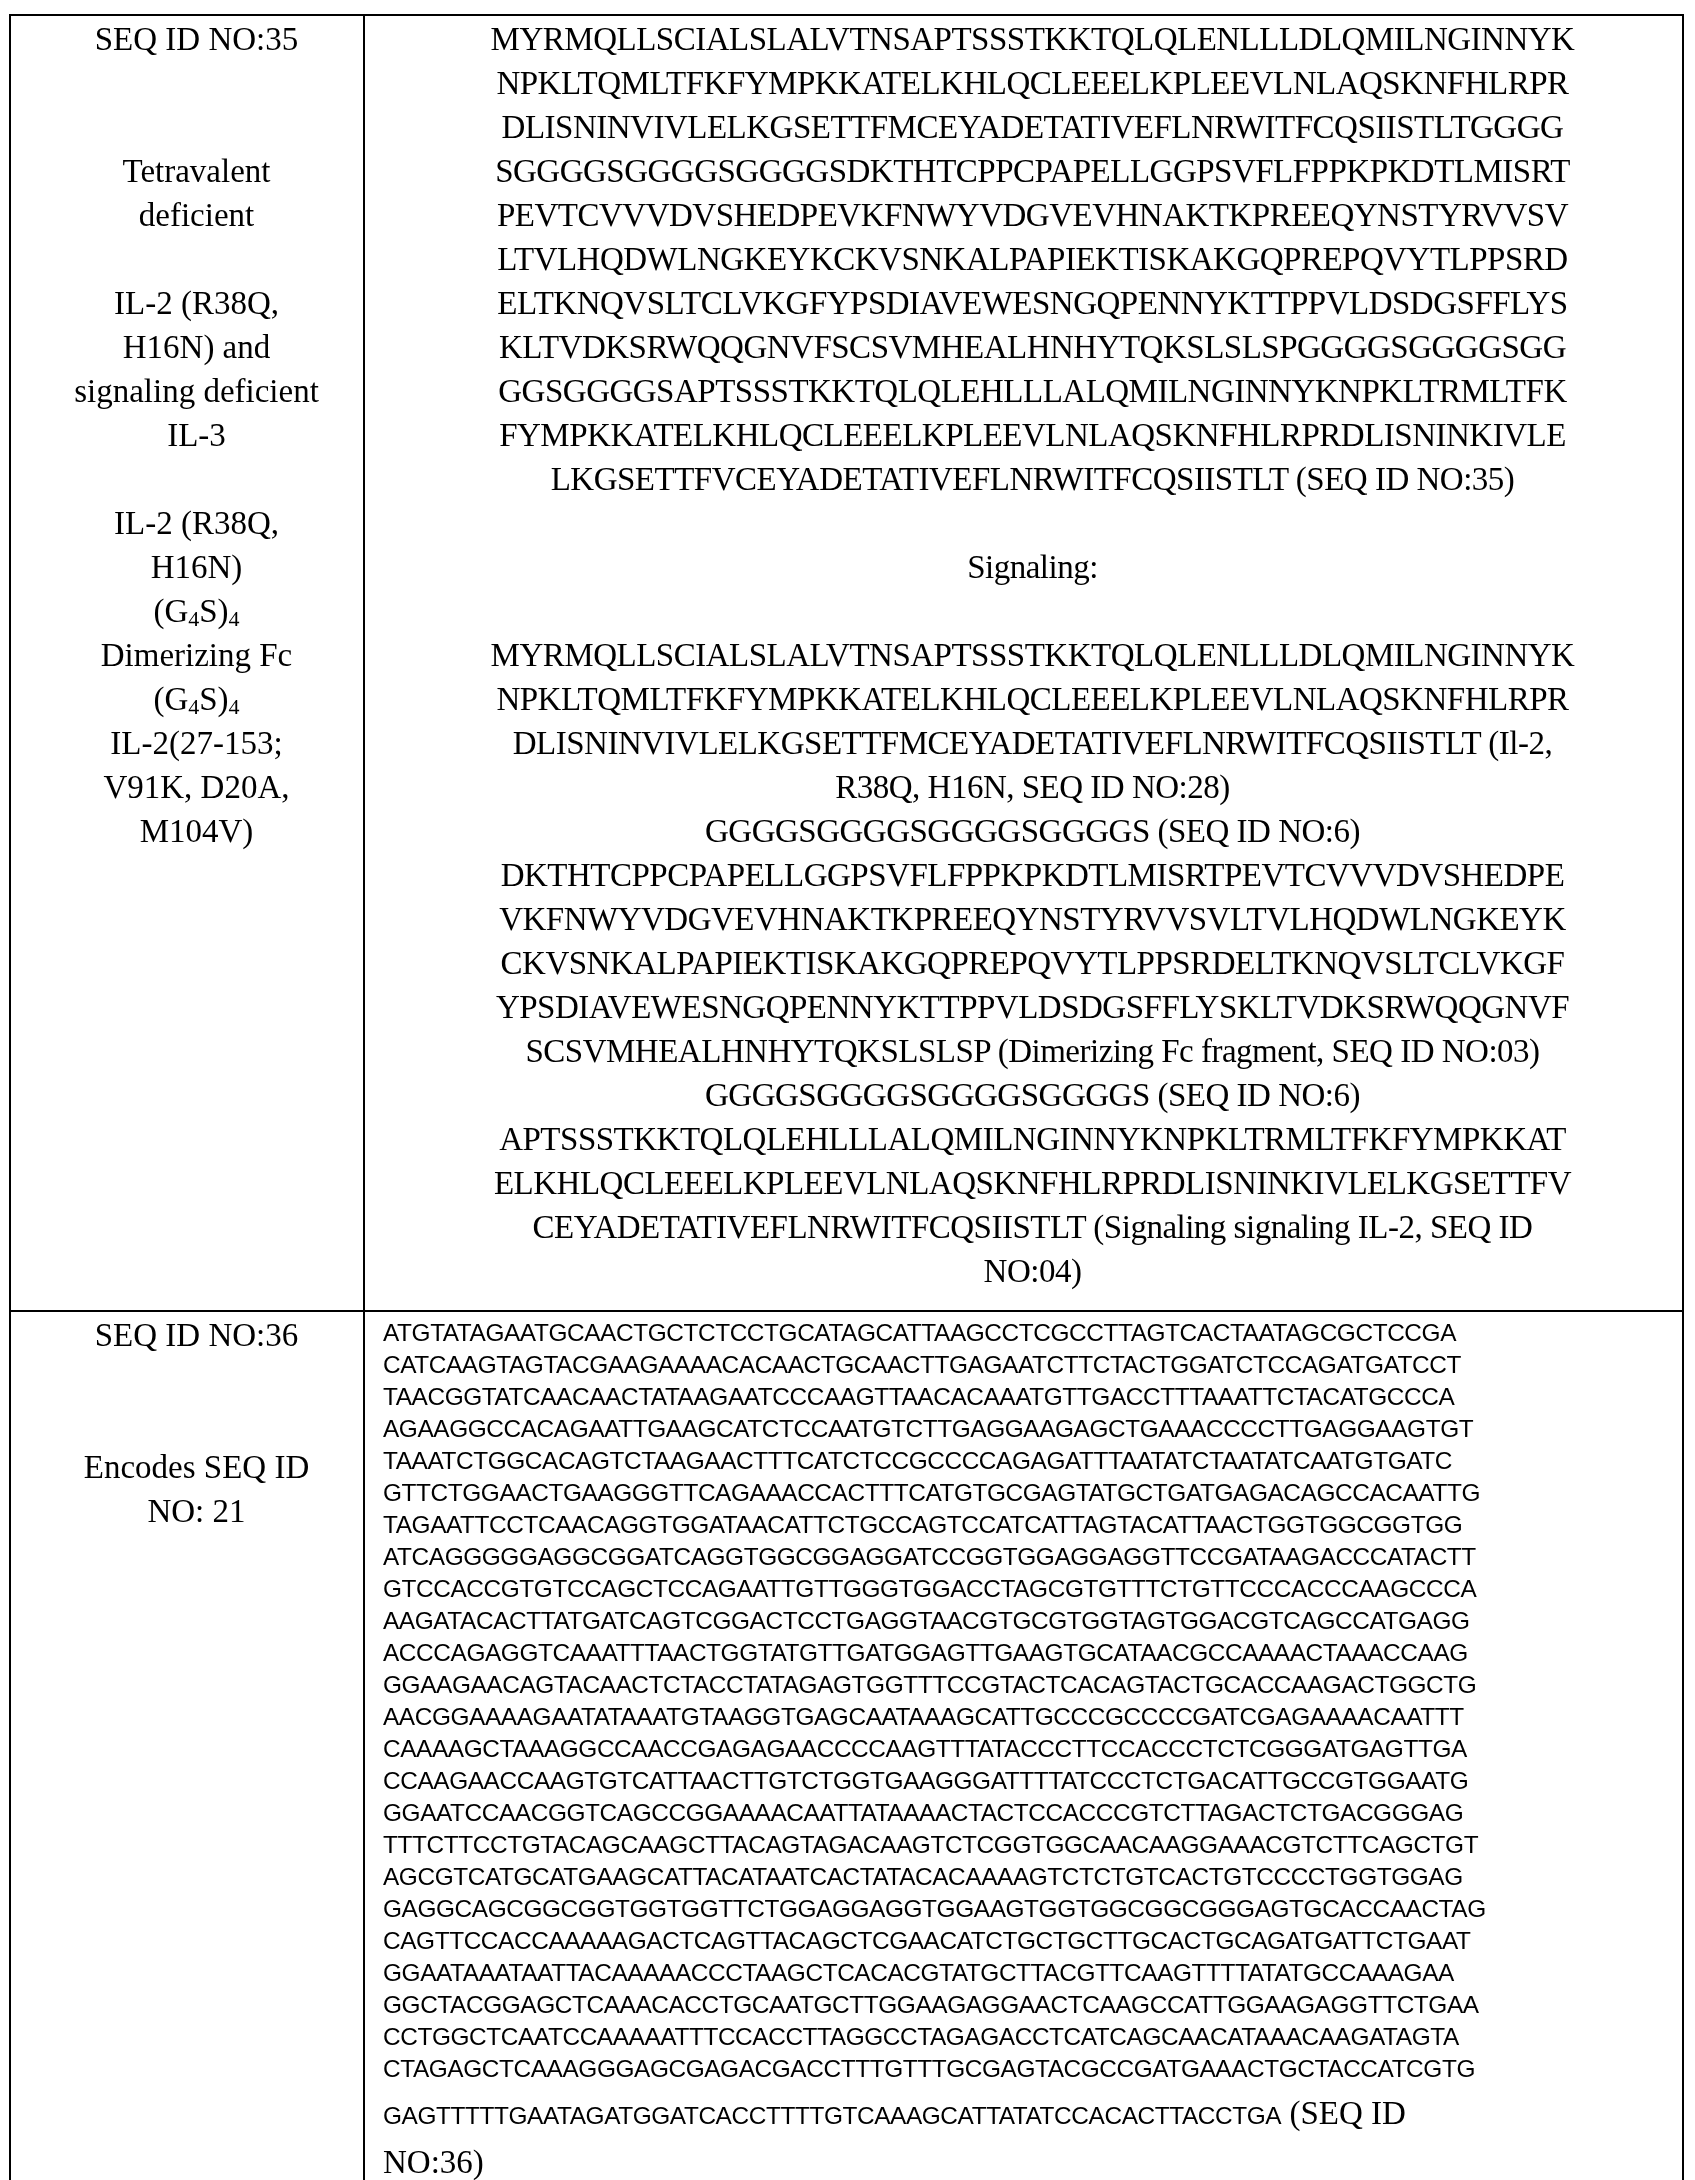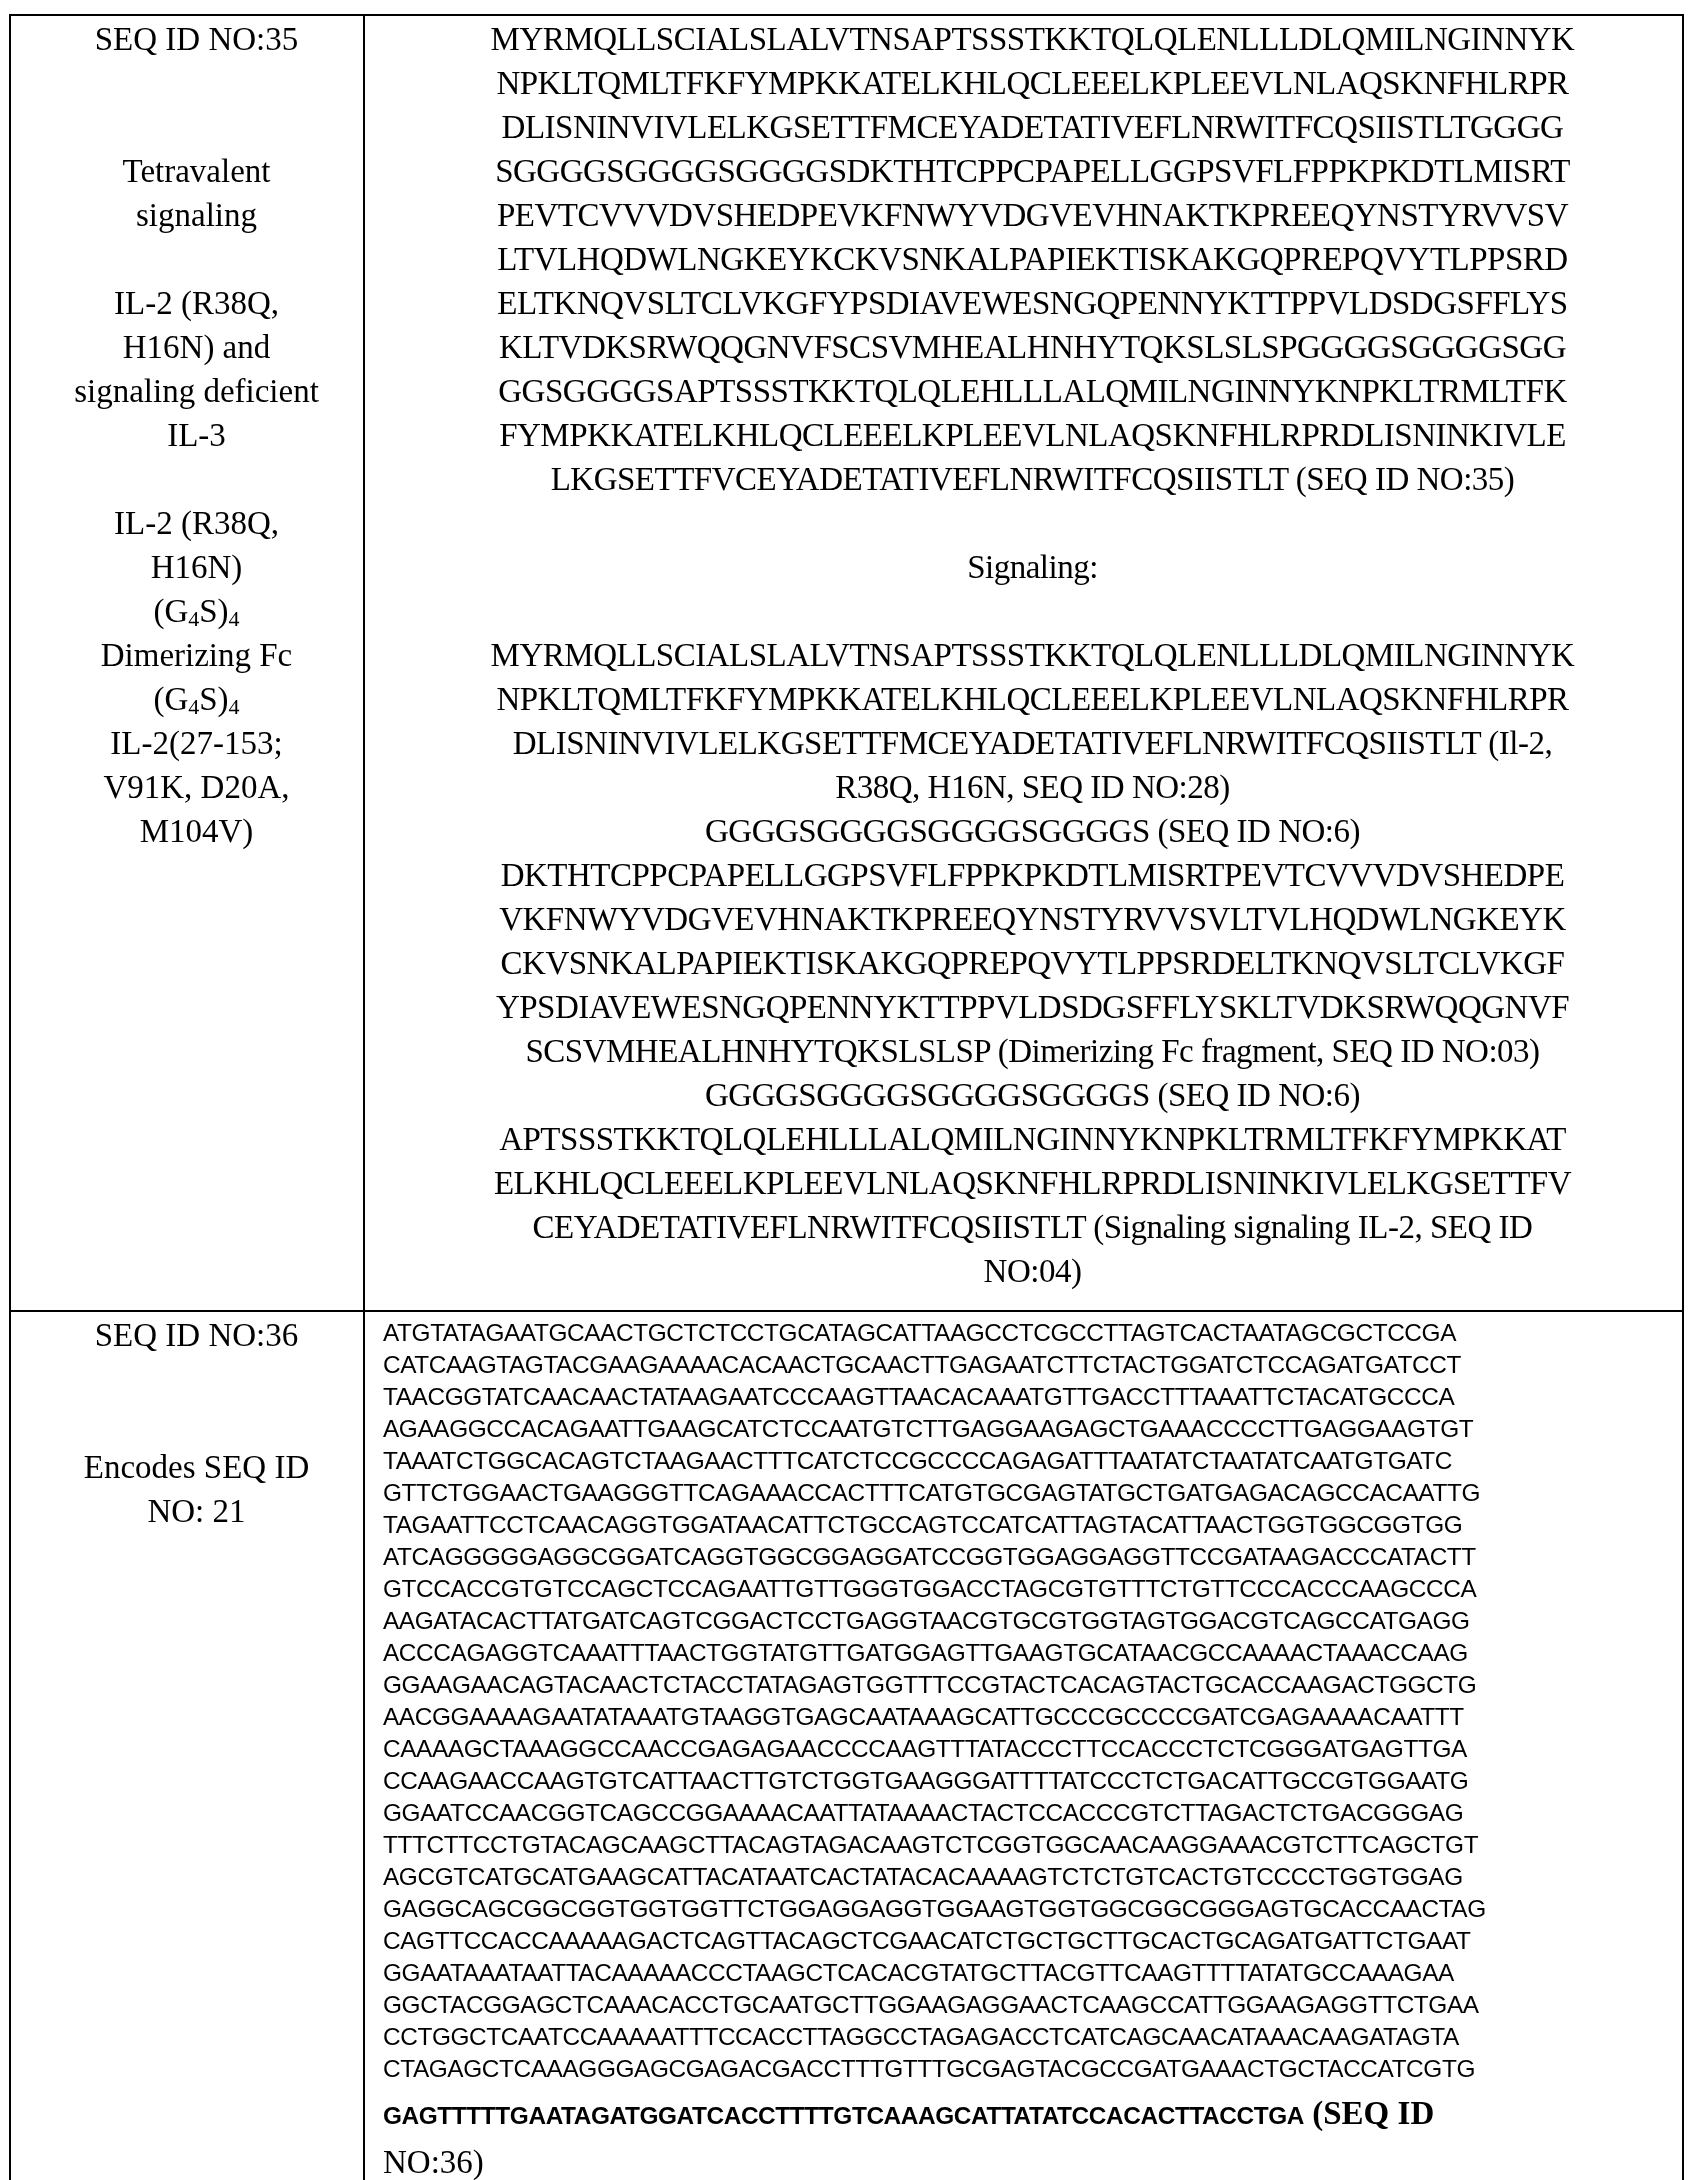--- a/index.html
+++ b/index.html
@@ -29,21 +29,21 @@
   .blank { display: block; height: 44px; }
   .pad-top { display: block; height: 1.8px; }
   .prot { letter-spacing: -0.5px; }
   .dna-block { padding-top: 5.4px; }
   .dna {
     display: block; white-space: nowrap;
     font-family: "Liberation Sans", "DejaVu Sans", sans-serif;
     font-size: 24.4px; line-height: 32px;
     letter-spacing: -0.4px;
   }
-  .dna-last { line-height: 52px; margin-top: 1.8px; font-weight: bold; }
+  .dna-last { line-height: 52px; margin-top: 1.8px; }
   .dna-last .tail {
     font-family: "Liberation Serif", "DejaVu Serif", serif;
     font-size: 33px; letter-spacing: 0;
   }
   .tail-line {
     display: block; white-space: nowrap;
     font-family: "Liberation Serif", "DejaVu Serif", serif;
     font-size: 33px; line-height: 40px;
   }
   sub.s { font-size: 22px; vertical-align: -3.6px; line-height: 0; }
@@ -57,21 +57,21 @@
     <col class="col-seq">
   </colgroup>
   <tbody>
       <tr class="row1">
     <td class="label-cell">
       <span class="pad-top"></span>
       <span class="line">SEQ ID NO:35</span>
       <span class="blank"></span>
       <span class="blank"></span>
       <span class="line">Tetravalent</span>
-      <span class="line">signaling</span>
+      <span class="line">deficient</span>
       <span class="blank"></span>
       <span class="line">IL-2 (R38Q,</span>
       <span class="line">H16N) and</span>
       <span class="line">signaling deficient</span>
       <span class="line">IL-3</span>
       <span class="blank"></span>
       <span class="line">IL-2 (R38Q,</span>
       <span class="line">H16N)</span>
       <span class="line"><span>(G</span><sub class="s">4</sub><span>S)</span><sub class="s">4</sub></span>
       <span class="line">Dimerizing Fc</span>

